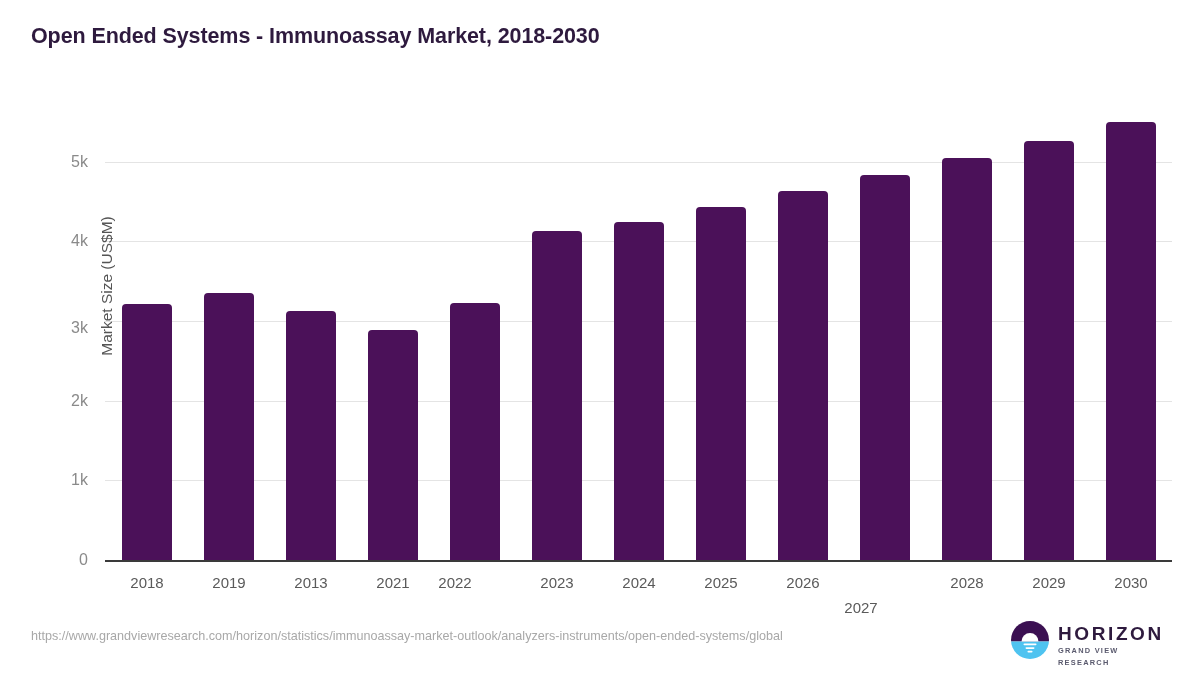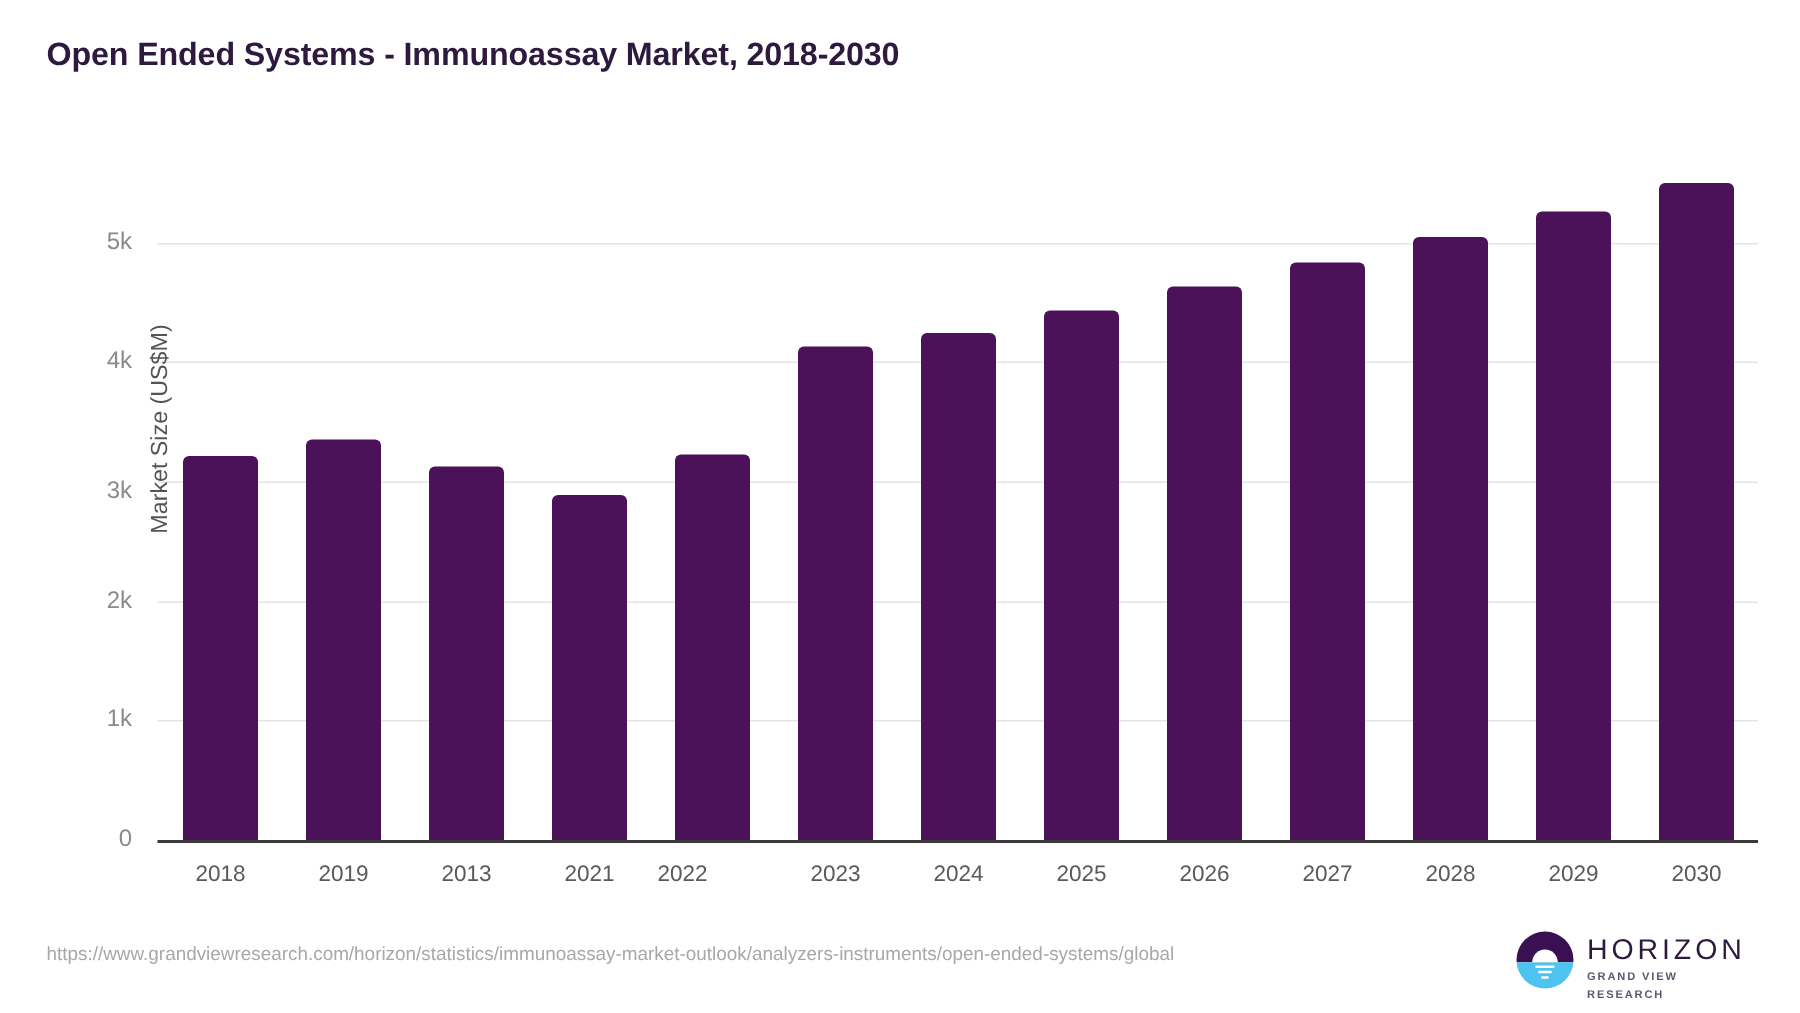--- a/index.html
+++ b/index.html
@@ -149,21 +149,21 @@
     width: 40px;
     height: 40px;
   }
   .logo-text {
     position: absolute;
     left: 48px;
     top: 6px;
   }
   .logo-name {
     font-size: 19px;
-    font-weight: normal;
+    font-weight: bold;
     color: #2E1A3E;
     letter-spacing: 2.6px;
     line-height: 20px;
   }
   .logo-sub {
     font-size: 7.4px;
     font-weight: bold;
     color: #5A5A6E;
     letter-spacing: 1.25px;
     line-height: 12px;
@@ -219,21 +219,21 @@
   <div class="bars-layer" id="x-labels">
       <div class="x-tick-label" style="left: 102px;">2018</div>
       <div class="x-tick-label" style="left: 184px;">2019</div>
       <div class="x-tick-label" style="left: 266px;">2013</div>
       <div class="x-tick-label" style="left: 348px;">2021</div>
       <div class="x-tick-label" style="left: 410px;">2022</div>
       <div class="x-tick-label" style="left: 512px;">2023</div>
       <div class="x-tick-label" style="left: 594px;">2024</div>
       <div class="x-tick-label" style="left: 676px;">2025</div>
       <div class="x-tick-label" style="left: 758px;">2026</div>
-      <div class="x-tick-label" style="left: 840px;">2027</div>
+      <div class="x-tick-label" style="left: 816px; margin-top: 25px;">2027</div>
       <div class="x-tick-label" style="left: 922px;">2028</div>
       <div class="x-tick-label" style="left: 1004px;">2029</div>
       <div class="x-tick-label" style="left: 1086px;">2030</div>
     </div>
 
   <div class="footer-url">https://www.grandviewresearch.com/horizon/statistics/immunoassay-market-outlook/analyzers-instruments/open-ended-systems/global</div>
 
   <div class="logo">
     <svg class="logo-mark" viewBox="0 0 40 40">
       <defs>

